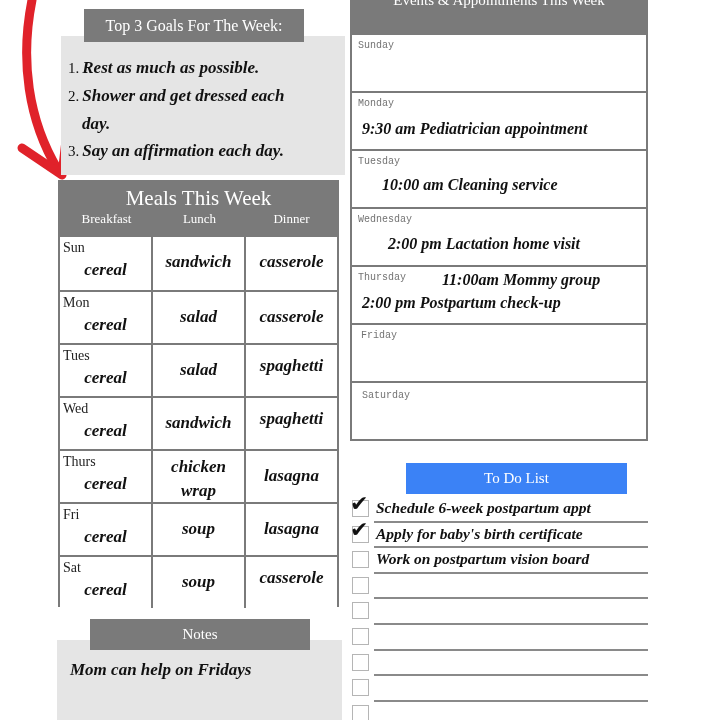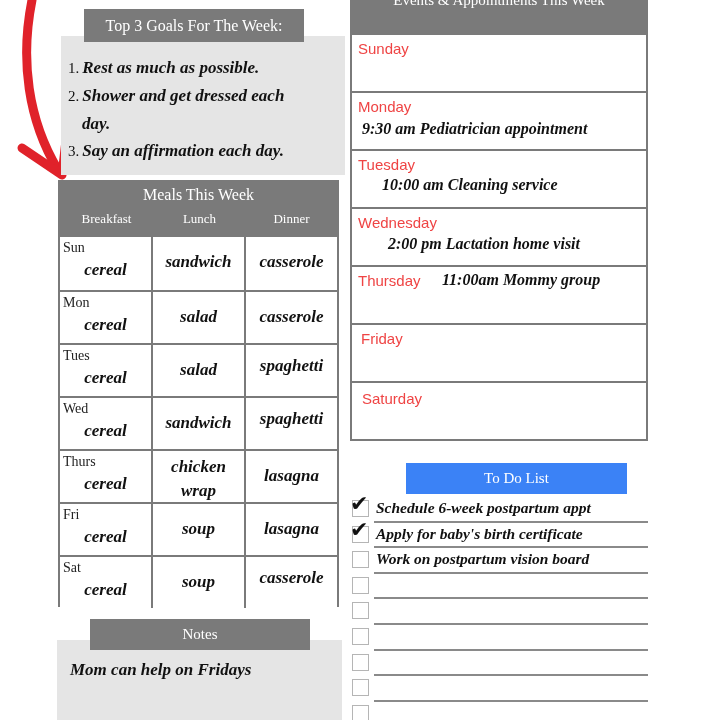--- a/index.html
+++ b/index.html
@@ -13,21 +13,21 @@
     .goals-box { position: absolute; left: 61px; top: 36px; width: 284px; height: 139px; background: #e5e5e5; }
     .goals-header { position: absolute; left: 84px; top: 9px; width: 220px; height: 33px; background: #7a7a7a; color: #fff; font-family: "Liberation Serif", serif; font-size: 16px; display: flex; align-items: center; justify-content: center; }
     .goals-list { position: absolute; left: 68px; top: 54px; width: 270px; list-style: none; }
     .goals-list li { font-family: "Liberation Serif", serif; font-style: italic; font-weight: bold; font-size: 17px; line-height: 27px; color: #111; }
     .goals-list li .num { font-weight: normal; font-style: normal; font-size: 15px; margin-right: 3px; }
     .goals-list li .cont { display: block; padding-left: 14px; }
 
     
     .meals { position: absolute; left: 58px; top: 180px; width: 281px; height: 427px; border: 2px solid #7a7a7a; }
     .meals-head { background: #7a7a7a; height: 55px; color: #fff; font-family: "Liberation Serif", serif; }
-    .meals-title { text-align: center; font-size: 16px; padding-top: 4px; height: 26px; }
+    .meals-title { text-align: center; font-size: 21px; padding-top: 4px; height: 26px; }
     .meals-cols { display: grid; grid-template-columns: 93px 93px 1fr; font-size: 13px; text-align: center; padding-top: 3px; }
     .meal-row { display: grid; grid-template-columns: 93px 93px 1fr; height: 53px; border-top: 2px solid #7a7a7a; }
     .meal-row:first-of-type { border-top: none; }
     .meal-cell { position: relative; border-right: 2px solid #7a7a7a; background: #fff; }
     .meal-cell:last-child { border-right: none; }
     .day-label { position: absolute; left: 3px; top: 3px; font-family: "Liberation Serif", serif; font-size: 14px; color: #222; }
     .meal-val { position: absolute; left: 0; right: 0; text-align: center; font-family: "Liberation Serif", serif; font-style: italic; font-weight: bold; font-size: 17px; color: #111; line-height: 22px; }
     .meal-val.bfast { top: 22px; padding-left: 0; }
     .meal-val.mid { top: 14px; }
     .meal-val.two { top: 4px; line-height: 24px; }
@@ -35,21 +35,21 @@
     
     .notes-box { position: absolute; left: 57px; top: 640px; width: 285px; height: 80px; background: #e5e5e5; }
     .notes-header { position: absolute; left: 90px; top: 619px; width: 220px; height: 31px; background: #7a7a7a; color: #ffffff; font-family: "Liberation Serif", serif; font-size: 15px; display: flex; align-items: center; justify-content: center; }
     .notes-text { position: absolute; left: 70px; top: 660px; font-family: "Liberation Serif", serif; font-style: italic; font-weight: bold; font-size: 17px; color: #111; }
 
     
     .events { position: absolute; left: 350px; top: -10px; width: 298px; height: 451px; border: 2px solid #7a7a7a; border-top: none; }
     .events-head { height: 43px; background: #7a7a7a; color: #fff; font-family: "Liberation Serif", serif; font-size: 15px; text-align: center; line-height: 16px; padding-top: 2px; overflow: hidden; }
     .event-row { position: relative; height: 58px; border-top: 2px solid #7a7a7a; background: #fff; }
     .event-row:first-of-type { border-top: none; }
-    .event-day { position: absolute; left: 6px; top: 5px; font-family: Liberation Sans, sans-serif; font-size: 15px; color: #ef4444; }
+    .event-day { position: absolute; left: 6px; top: 5px; font-family: Liberation Mono, monospace; font-size: 10px; color: #737373; }
     .event-line { position: absolute; font-family: "Liberation Serif", serif; font-style: italic; font-weight: bold; font-size: 16px; color: #111; white-space: nowrap; }
 
     
     .todo-header { position: absolute; left: 406px; top: 463px; width: 221px; height: 31px; background: #3b82f6; color: #fff; font-family: "Liberation Serif", serif; font-size: 15px; display: flex; align-items: center; justify-content: center; }
     .todo-list { position: absolute; left: 352px; top: 497px; width: 296px; }
     .todo-item { position: relative; height: 25.6px; }
     .todo-box { position: absolute; left: 0; top: 3px; width: 17px; height: 17px; border: 1px solid #b5b5b5; background: #fff; }
     .todo-check { position: absolute; left: -2px; top: -4px; font-size: 22px; font-family: "DejaVu Sans", sans-serif; color: #111; line-height: 22px; }
     .todo-line { position: absolute; left: 22px; right: 0; bottom: 0; border-bottom: 2px solid #8a8a8a; }
     .todo-text { position: absolute; left: 24px; top: 2px; font-family: "Liberation Serif", serif; font-style: italic; font-weight: bold; font-size: 15.5px; color: #111; white-space: nowrap; }
@@ -184,20 +184,21 @@
     <span class="event-day">Tuesday</span>
     <span class="event-line" style="left:30px; top:25px;">10:00 am Cleaning service</span>
   </div>
   <div class="event-row">
     <span class="event-day">Wednesday</span>
     <span class="event-line" style="left:36px; top:26px;">2:00 pm Lactation home visit</span>
   </div>
   <div class="event-row">
     <span class="event-day">Thursday</span>
     <span class="event-line" style="left:90px; top:4px;">11:00am Mommy group</span>
+    <span class="event-line" style="left:10px; top:27px;">2:00 pm Postpartum check-up</span>
   </div>
   <div class="event-row">
     <span class="event-day" style="left:9px">Friday</span>
   </div>
   <div class="event-row">
     <span class="event-day" style="left:10px; top:7px;">Saturday</span>
   </div>
 </div>
 
 <div class="todo-header">To Do List</div>

